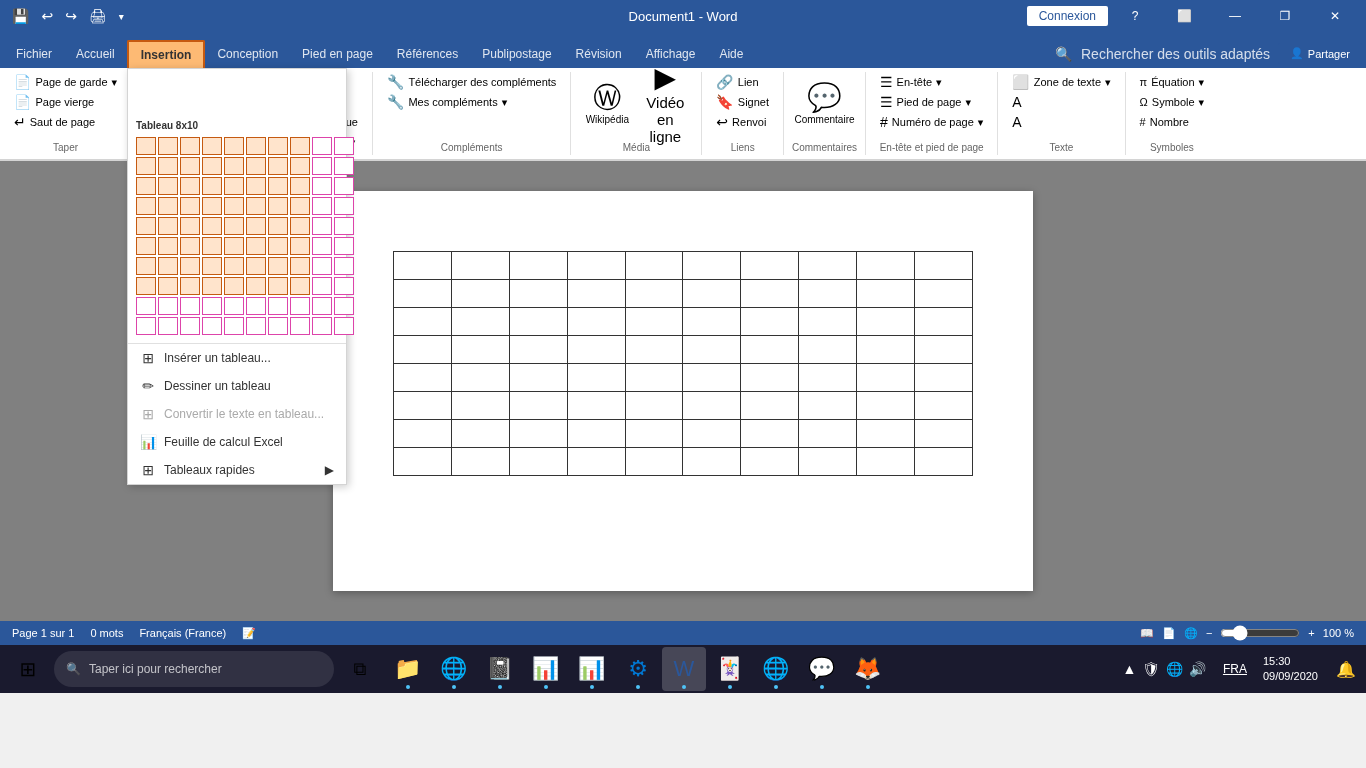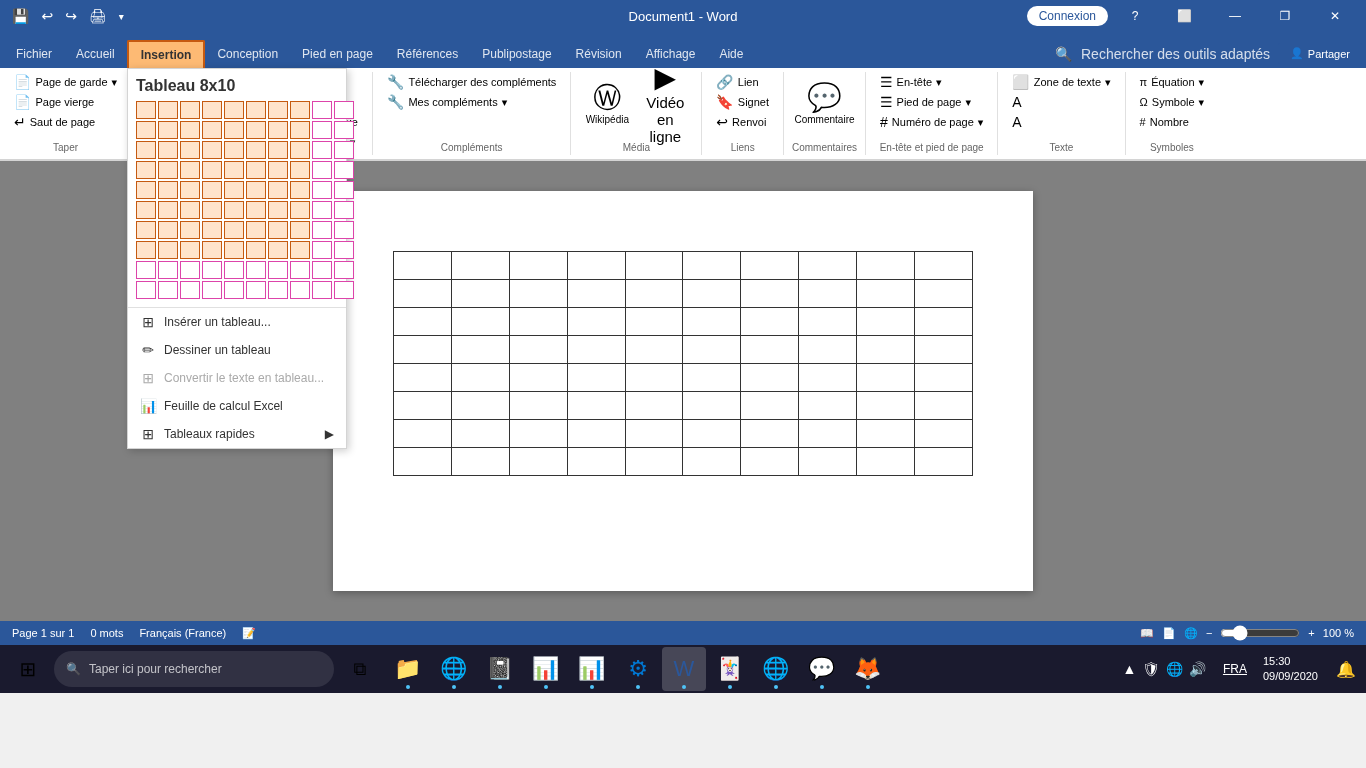--- a/index.html
+++ b/index.html
@@ -12,21 +12,21 @@
       display: flex;
       align-items: center;
       justify-content: space-between;
       padding: 0 8px;
       color: white;
     }
     #titlebar .title-left { display: flex; align-items: center; gap: 8px; }
     #titlebar .title-center { position: absolute; left: 50%; transform: translateX(-50%); font-size: 13px; color: white; text-align: center; }
     #titlebar .title-right { display: flex; align-items: center; gap: 4px; margin-left: auto; }
     .title-btn { width: 46px; height: 32px; display: flex; align-items: center; justify-content: center; cursor: pointer; font-size: 12px; color: white; }
-    .connexion-btn { background: white; color: #2b579a; padding: 3px 12px; border-radius: 10px; font-size: 12px; cursor: pointer; }
+    .connexion-btn { background: white; color: #2b579a; padding: 3px 12px; border-radius: 2px; font-size: 12px; cursor: pointer; }
 
     
     .quick-access { display: flex; align-items: center; gap: 4px; }
     .qa-btn { color: white; font-size: 14px; cursor: pointer; padding: 2px 4px; }
 
     
     #ribbon { background: white; border-bottom: 1px solid #d4d4d4; }
     
     
     #ribbon-tabs {
@@ -154,24 +154,25 @@
       z-index: 1000;
       width: 220px;
     }
 
     
     #grid-selector {
       padding: 8px;
       border-bottom: 1px solid #e0e0e0;
     }
     .grid-label {
-      font-size: 16px;
+      font-size: 10px;
       font-weight: 600;
       color: #333;
       margin-bottom: 6px;
+      margin-top: 43px;
     }
     #grid-container {
       display: grid;
       grid-template-columns: repeat(10, 1fr);
       gap: 2px;
     }
     .grid-cell {
       width: 20px;
       height: 18px;
       border: 1px solid #d4a;

